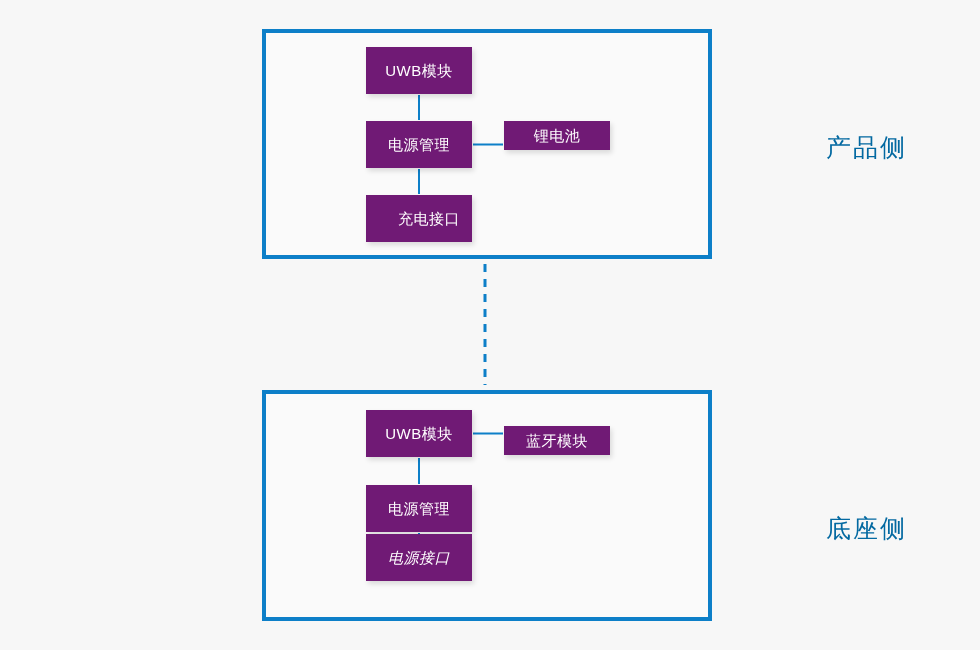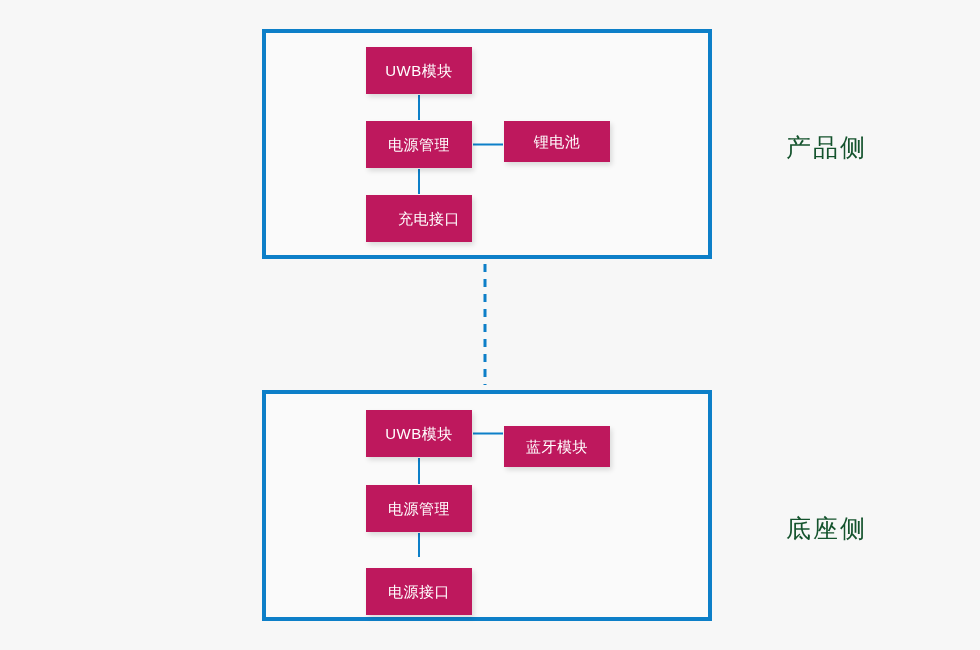--- a/index.html
+++ b/index.html
@@ -26,54 +26,55 @@
     border: 4px solid #0d7fc8;
     background: #fafafa;
   }
   #panel-product { left: 262px; top: 29px;  width: 450px; height: 230px; }
   #panel-dock    { left: 262px; top: 390px; width: 450px; height: 231px; }
 
   
   .node {
     position: absolute;
     box-sizing: border-box;
-    background: #be185d;
+    background: #701a75;
     color: #ffffff;
     font-size: 15px;
     line-height: 1;
     display: flex;
     align-items: center;
     justify-content: center;
     letter-spacing: 0.5px;
     box-shadow: 2px 3px 5px rgba(0,0,0,0.13);
     white-space: nowrap;
   }
   .node-main { width: 106px; height: 47px; }
-  .node-side { width: 106px; height: 41px; }
+  .node-side { width: 106px; height: 29px; }
 
   
   #node-uwb-product   { left: 366px; top: 47px;  }
   #node-pm-product    { left: 366px; top: 121px; }
   #node-charge-port   { left: 366px; top: 195px; padding-left: 20px; }
   #node-battery       { left: 504px; top: 121px; }
 
   
   #node-uwb-dock      { left: 366px; top: 410px; }
   #node-pm-dock       { left: 366px; top: 485px; }
-  #node-power-port    { left: 366px; top: 568px; }
+  #node-power-port    { left: 366px; top: 534px; font-style: italic; }
   #node-bluetooth     { left: 504px; top: 410px; margin-top: 16px; }
 
   
   .side-label {
     position: absolute;
-    color: #14532d;
+    color: #0369a1;
     font-size: 25px;
     line-height: 1;
     letter-spacing: 2px;
     white-space: nowrap;
+    margin-left: 40px;
   }
   #label-product { left: 786px; top: 135px; }
   #label-dock    { left: 786px; top: 516px; }
 
   
   #connectors {
     position: absolute;
     left: 0;
     top: 0;
     width: 980px;

